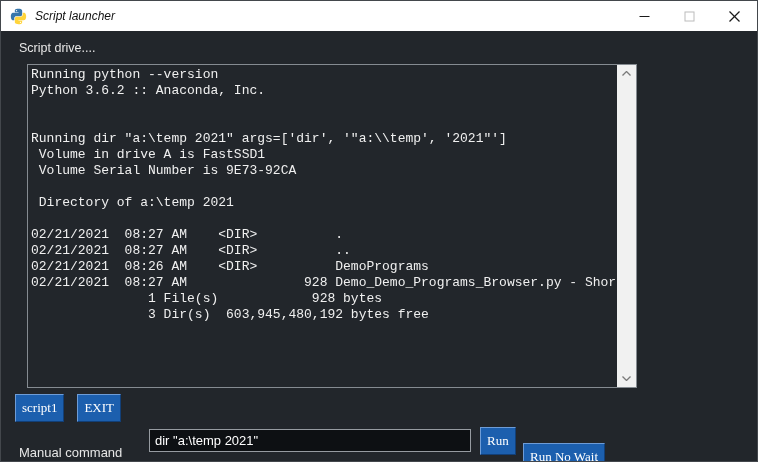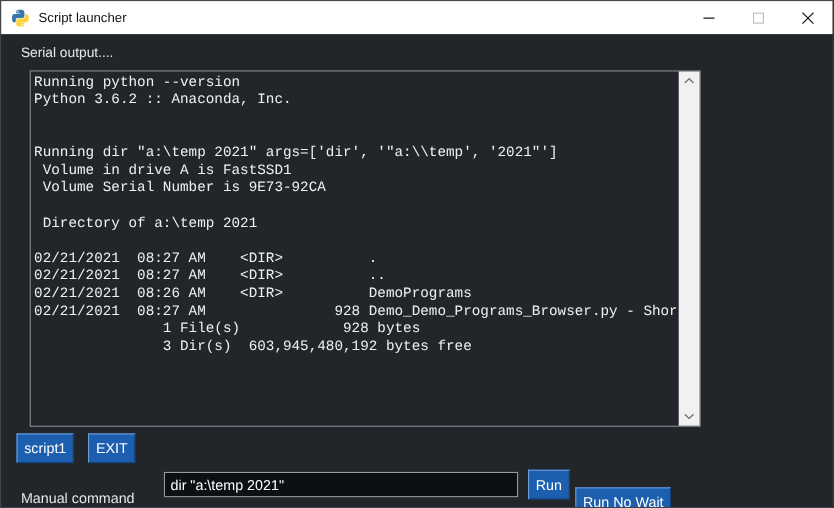--- a/index.html
+++ b/index.html
@@ -23,21 +23,21 @@
     position:relative;width:758px;height:462px;
     background:var(--window-bg);
     border:1px solid #43474c;
     font-family:"Liberation Sans",sans-serif;
     overflow:hidden;
   }
   
   .titlebar{
     position:absolute;top:0;left:0;right:0;height:30px;
     background:var(--titlebar-bg);
-    display:flex;align-items:center;
+    display:flex;align-items:center;font-style:italic;
   }
   .app-icon{margin-left:9px;width:17px;height:17px;flex:0 0 auto;display:flex;}
   .title-text{
     margin-left:8px;font-size:12px;color:var(--titlebar-text);
     white-space:nowrap;flex:1 1 auto;
   }
   .win-controls{display:flex;height:30px;flex:0 0 auto;}
   .win-btn{
     width:45px;height:30px;display:flex;align-items:center;justify-content:center;
     background:transparent;border:none;padding:0;cursor:default;
@@ -66,21 +66,21 @@
   }
   .scroll-arrow{
     position:absolute;left:0;width:19px;height:17px;
     display:flex;align-items:center;justify-content:center;
   }
   .scroll-arrow.up{top:0;}
   .scroll-arrow.down{bottom:0;}
   
   .btn{
     background:var(--button-bg);color:var(--button-text);
-    font-family:Liberation Sans, sans-serif;font-size:13px;
+    font-family:Liberation Serif, serif;font-size:13px;
     padding:5px 6px;cursor:default;white-space:nowrap;
     border-top:1px solid var(--button-bevel-light);
     border-left:1px solid var(--button-bevel-light);
     border-right:1px solid var(--button-bevel-dark);
     border-bottom:1px solid var(--button-bevel-dark);
   }
   .script-row{
     position:absolute;left:14px;top:393px;
     display:flex;gap:13px;
   }
@@ -125,21 +125,21 @@
       </button>
       <button class="win-btn">
         <svg width="11" height="11">
             <line x1="0.5" y1="0.5" x2="10.5" y2="10.5" stroke="#1a1a1a" stroke-width="1.2"></line>
             <line x1="10.5" y1="0.5" x2="0.5" y2="10.5" stroke="#1a1a1a" stroke-width="1.2"></line>
           </svg>
       </button>
     </span>
   </div>
 
-  <div class="output-label">Serial output....</div>
+  <div class="output-label">Script drive....</div>
 
   <div class="console">
     <pre>Running python --version
 Python 3.6.2 :: Anaconda, Inc.
 
 
 Running dir "a:\temp 2021" args=['dir', '"a:\\temp', '2021"']
  Volume in drive A is FastSSD1
  Volume Serial Number is 9E73-92CA
 

